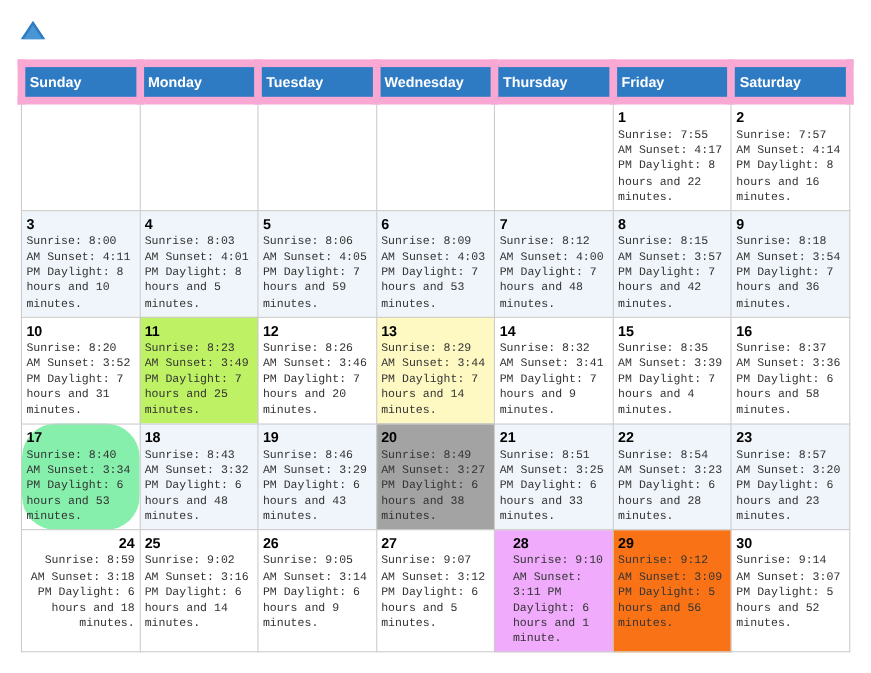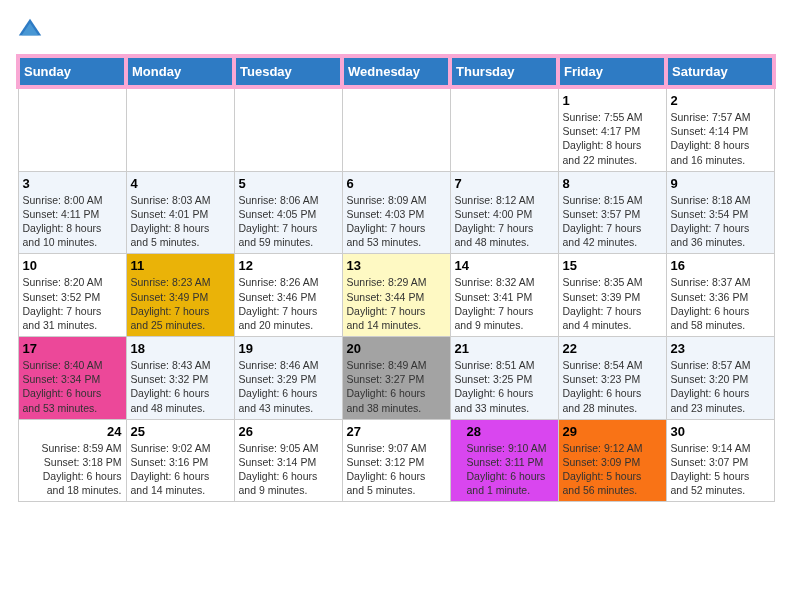--- a/index.html
+++ b/index.html
@@ -51,21 +51,21 @@
       border-collapse: collapse;
       font-size: 11px;
     }
     .calendar th {
       background-color: #2e7bc4;
       color: #fff;
       padding: 6px 4px;
       text-align: left;
       font-size: 13px;
       font-weight: bold;
-      border: 4px solid #f9a8d4;
+      border: 7px solid #f9a8d4;
     }
     .calendar td {
       border: 1px solid #ccc;
       vertical-align: top;
       padding: 4px;
       width: 108px;
       min-height: 80px;
       background: #fff;
     }
     .calendar tr:nth-child(even) td {
@@ -77,20 +77,21 @@
     .day-number {
       font-weight: bold;
       font-size: 13px;
       display: block;
       margin-bottom: 2px;
     }
     .day-info {
       font-size: 10.5px;
       color: #333;
       line-height: 1.35;
+      font-family: Liberation Mono, monospace;
     }
     .empty-cell {
       background: #fff !important;
     }
   </style>
 </head>
 <body>
 
 <div class="header">
   <div class="logo">
@@ -185,21 +186,21 @@
 Daylight: 7 hours and 36 minutes.</div>
         </td>
       </tr>
       <tr>
         <td style="background: rgb(255, 255, 255);">
           <span class="day-number">10</span>
           <div class="day-info">Sunrise: 8:20 AM
 Sunset: 3:52 PM
 Daylight: 7 hours and 31 minutes.</div>
         </td>
-        <td style="background: #eab308; margin-left: 12px;">
+        <td style="background: #bef264; margin-left: 12px;">
           <span class="day-number">11</span>
           <div class="day-info">Sunrise: 8:23 AM
 Sunset: 3:49 PM
 Daylight: 7 hours and 25 minutes.</div>
         </td>
         <td style="background: rgb(255, 255, 255);">
           <span class="day-number">12</span>
           <div class="day-info">Sunrise: 8:26 AM
 Sunset: 3:46 PM
 Daylight: 7 hours and 20 minutes.</div>
@@ -223,21 +224,21 @@
 Daylight: 7 hours and 4 minutes.</div>
         </td>
         <td style="background: rgb(255, 255, 255);">
           <span class="day-number">16</span>
           <div class="day-info">Sunrise: 8:37 AM
 Sunset: 3:36 PM
 Daylight: 6 hours and 58 minutes.</div>
         </td>
       </tr>
       <tr>
-        <td style="background: #ec4899;">
+        <td style="background: #86efac; border-radius: 31px;">
           <span class="day-number">17</span>
           <div class="day-info">Sunrise: 8:40 AM
 Sunset: 3:34 PM
 Daylight: 6 hours and 53 minutes.</div>
         </td>
         <td style="background: rgb(240, 245, 251);">
           <span class="day-number">18</span>
           <div class="day-info">Sunrise: 8:43 AM
 Sunset: 3:32 PM
 Daylight: 6 hours and 48 minutes.</div>
@@ -291,21 +292,21 @@
           <div class="day-info">Sunrise: 9:05 AM
 Sunset: 3:14 PM
 Daylight: 6 hours and 9 minutes.</div>
         </td>
         <td style="background: rgb(255, 255, 255);">
           <span class="day-number">27</span>
           <div class="day-info">Sunrise: 9:07 AM
 Sunset: 3:12 PM
 Daylight: 6 hours and 5 minutes.</div>
         </td>
-        <td style="background: #d946ef; padding-left: 16px;">
+        <td style="background: #f0abfc; padding-left: 16px;">
           <span class="day-number">28</span>
           <div class="day-info">Sunrise: 9:10 AM
 Sunset: 3:11 PM
 Daylight: 6 hours and 1 minute.</div>
         </td>
         <td style="background: #f97316;">
           <span class="day-number">29</span>
           <div class="day-info">Sunrise: 9:12 AM
 Sunset: 3:09 PM
 Daylight: 5 hours and 56 minutes.</div>

